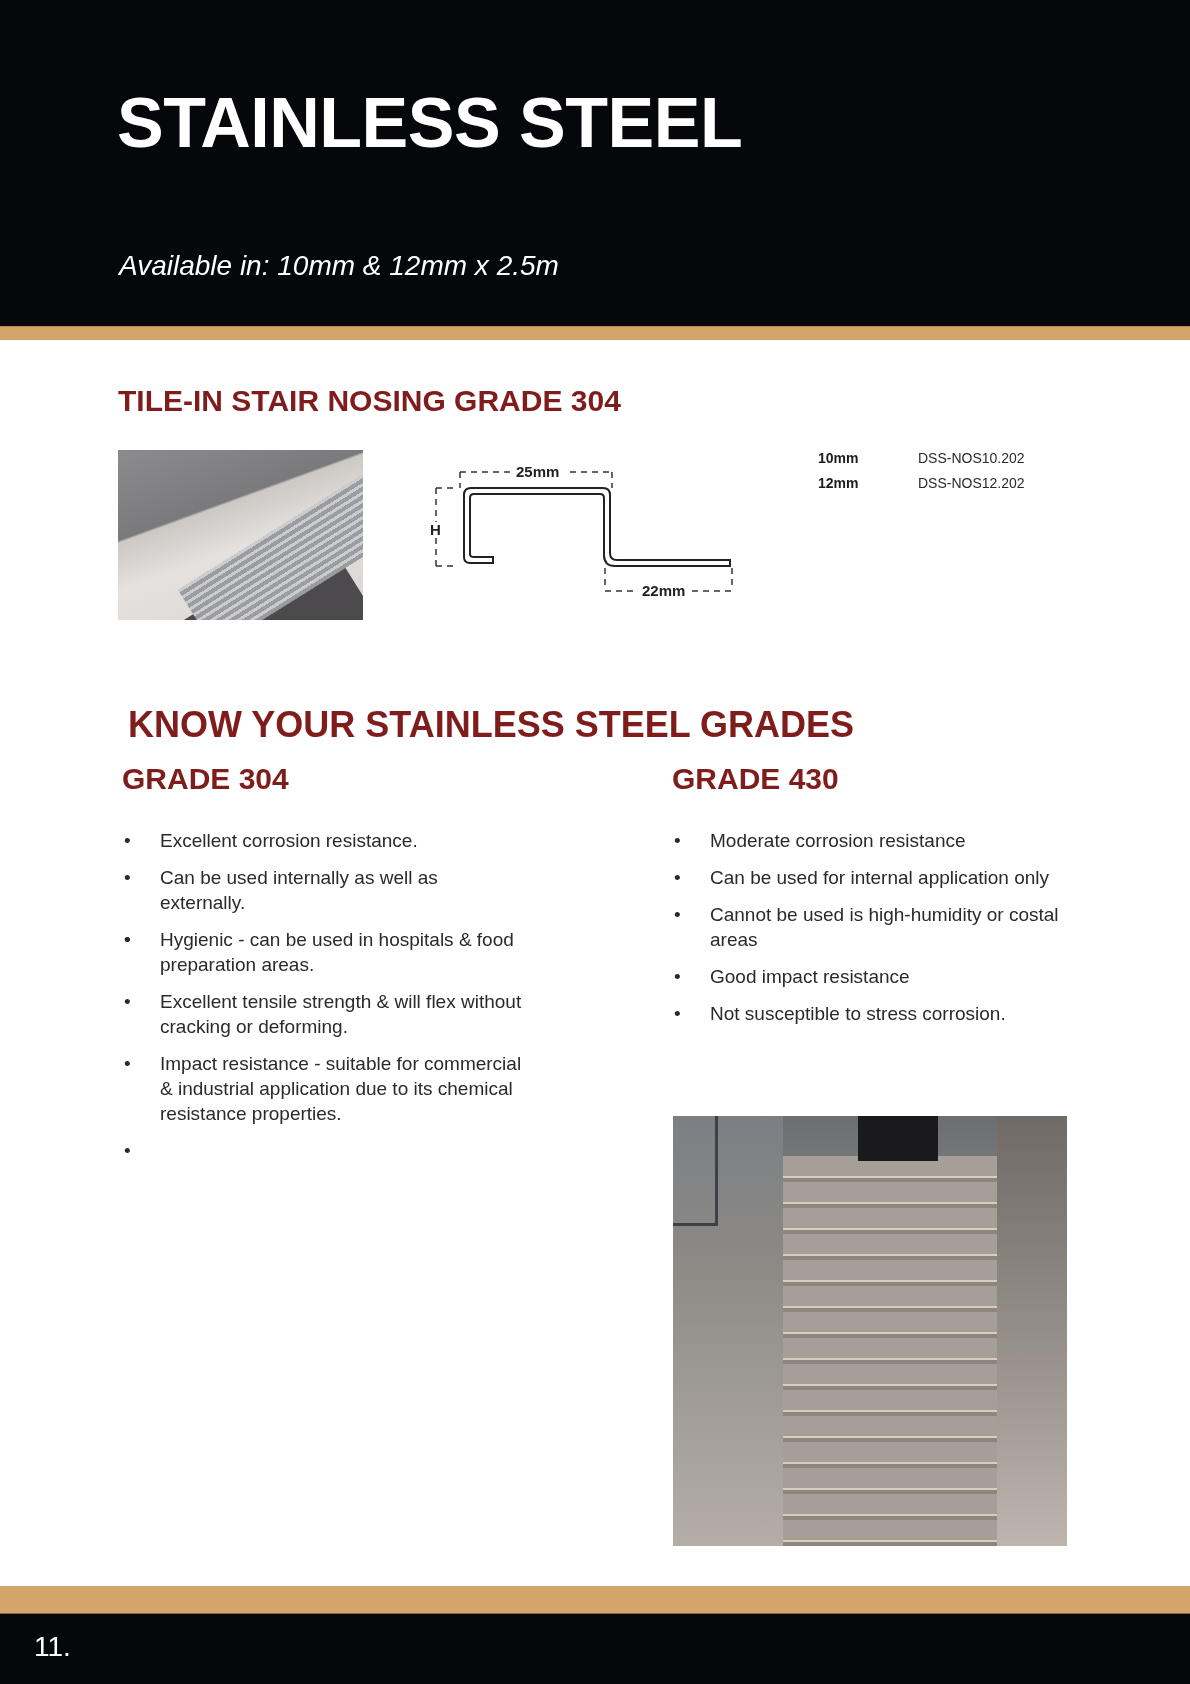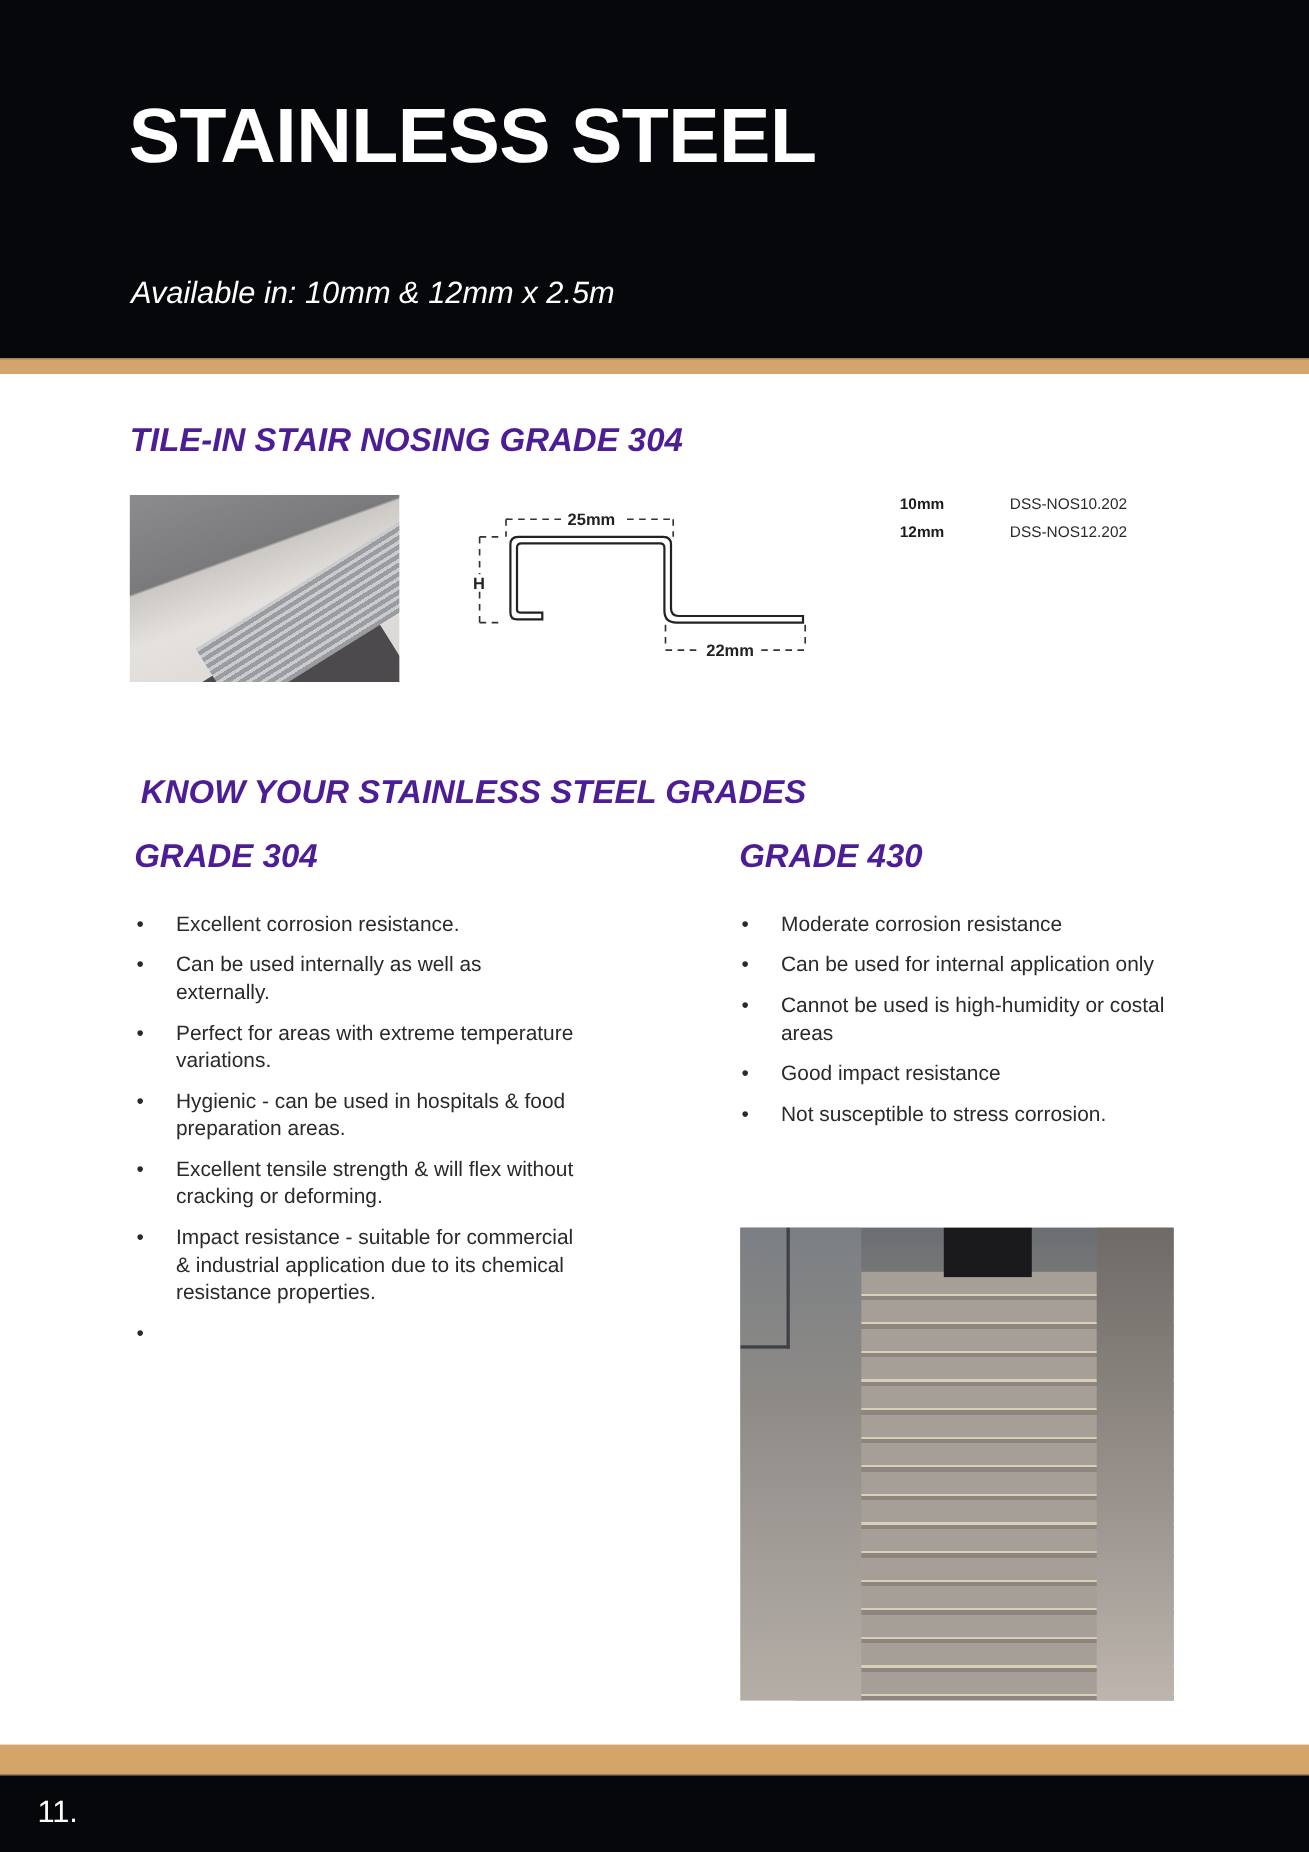--- a/index.html
+++ b/index.html
@@ -4,23 +4,23 @@
 <style>
   * { margin: 0; padding: 0; box-sizing: border-box; }
   html, body { width: 1190px; height: 1684px; background: #ffffff; overflow: hidden; }
   body { position: relative; font-family: "Liberation Sans", "DejaVu Sans", sans-serif; color: #1f1f1f; }
 
   .header { position: absolute; left: 0; top: 0; width: 1190px; height: 326px; background: #05070b; }
   .header-stripe { position: absolute; left: 0; top: 326px; width: 1190px; height: 14px; background: #d4a56a; border-top: 1px solid #b88a52; }
   .title { position: absolute; left: 117px; top: 82px; color: #ffffff; font-weight: bold; font-size: 70px; line-height: 82px; letter-spacing: -0.5px; }
   .subtitle { position: absolute; left: 119px; top: 250px; color: #ffffff; font-style: italic; font-size: 28px; }
 
-  .section-heading { position: absolute; font-weight: bold; color: #4c1d95; font-style: italic; }
+  .section-heading { position: absolute; font-weight: bold; color: #7f1d1d; }
   .h-tilein { left: 118px; top: 384px; font-size: 30px; }
-  .h-know { left: 128px; top: 704px; font-size: 30px; }
+  .h-know { left: 128px; top: 704px; font-size: 36px; }
   .h-grade { font-size: 30px; top: 762px; }
   .h-304 { left: 122px; }
   .h-430 { left: 672px; }
 
   .photo-nosing { position: absolute; left: 118px; top: 450px; width: 245px; height: 170px; overflow: hidden;
     background: linear-gradient(160deg, #8c8c8e 0%, #7a7a7c 35%, #ccc8c4 36%, #e4e1de 55%, #d7d4d1 100%); }
   .photo-nosing .tread { position: absolute; left: 60px; top: 10px; width: 260px; height: 70px; transform: rotate(-32deg); transform-origin: left top;
     background: repeating-linear-gradient(0deg, #9a9ca0 0 4px, #c9cbce 4px 7px); top: 140px; }
   .photo-nosing .dark { position: absolute; right: -40px; bottom: -40px; width: 230px; height: 150px; background: #4c4a4c; transform: rotate(-32deg); transform-origin: right bottom; }
 
@@ -102,21 +102,21 @@
   </div>
 </div>
 
 <div class="section-heading h-know">KNOW YOUR STAINLESS STEEL GRADES</div>
 <div class="section-heading h-grade h-304">GRADE 304</div>
 <div class="section-heading h-grade h-430">GRADE 430</div>
 
 <ul class="bullet-list list-304">
   <li><span class="dot">•</span><span>Excellent corrosion resistance.</span></li>
   <li><span class="dot">•</span><span>Can be used internally as well as externally.</span></li>
-  <li><span class="dot">•</span><span>Perfect for areas with extreme temperature variations.</span></li>
+  <li><span class="dot">•</span></li>
   <li><span class="dot">•</span><span>Hygienic - can be used in hospitals &amp; food preparation areas.</span></li>
   <li><span class="dot">•</span><span>Excellent tensile strength &amp; will flex without cracking or deforming.</span></li>
   <li><span class="dot">•</span><span>Impact resistance - suitable for commercial &amp; industrial application due to its chemical resistance properties.</span></li>
   <li><span class="dot">•</span></li>
 </ul>
 
 <ul class="bullet-list list-430">
   <li><span class="dot">•</span><span>Moderate corrosion resistance</span></li>
   <li><span class="dot">•</span><span>Can be used for internal application only</span></li>
   <li><span class="dot">•</span><span>Cannot be used is high-humidity or costal areas</span></li>

